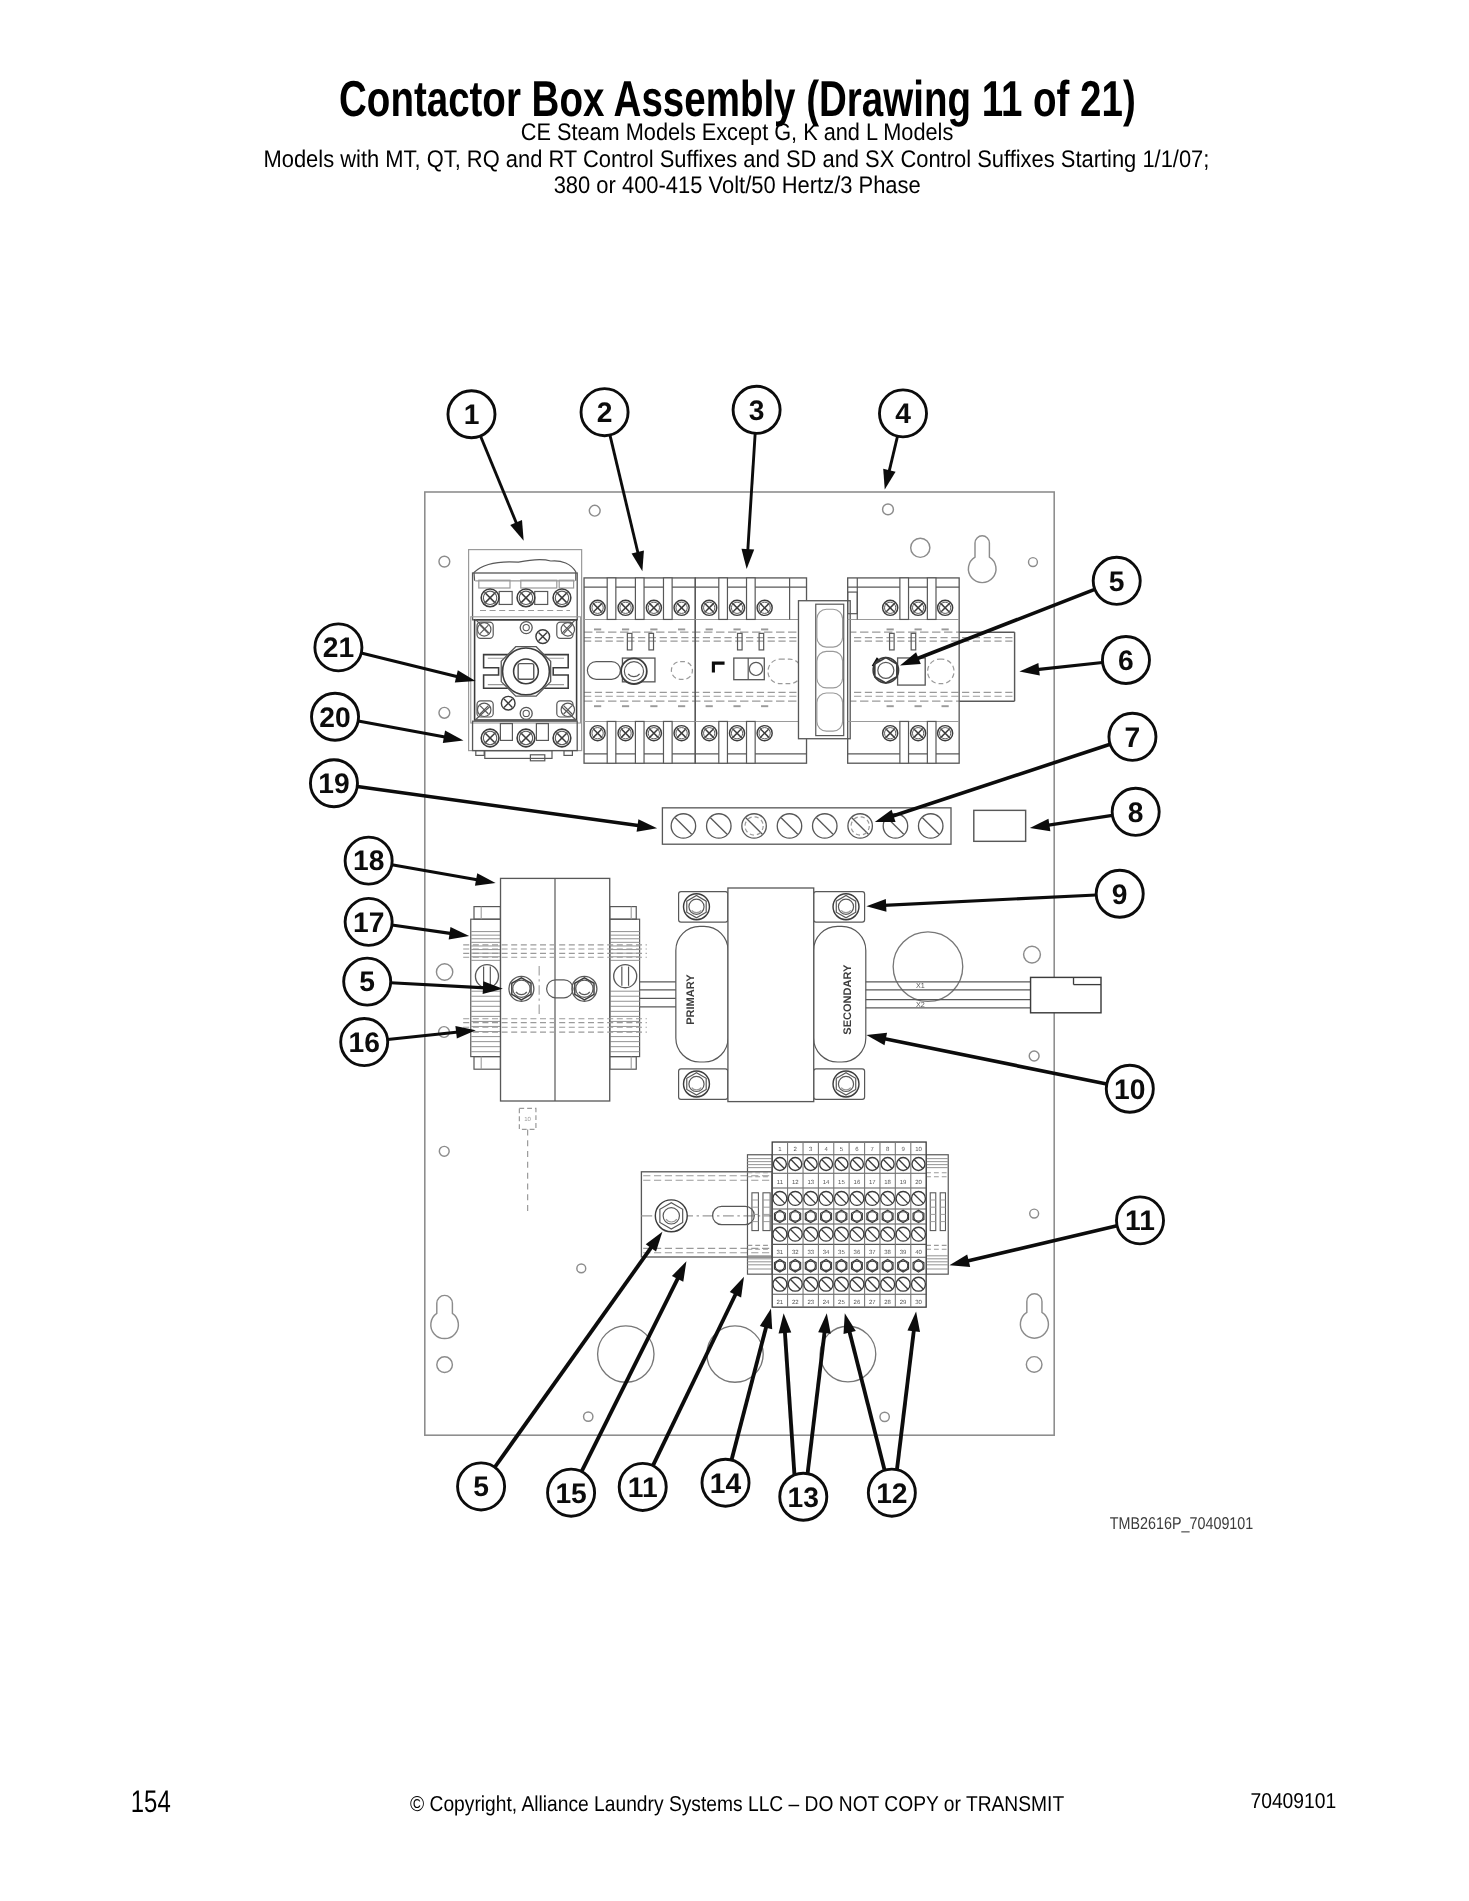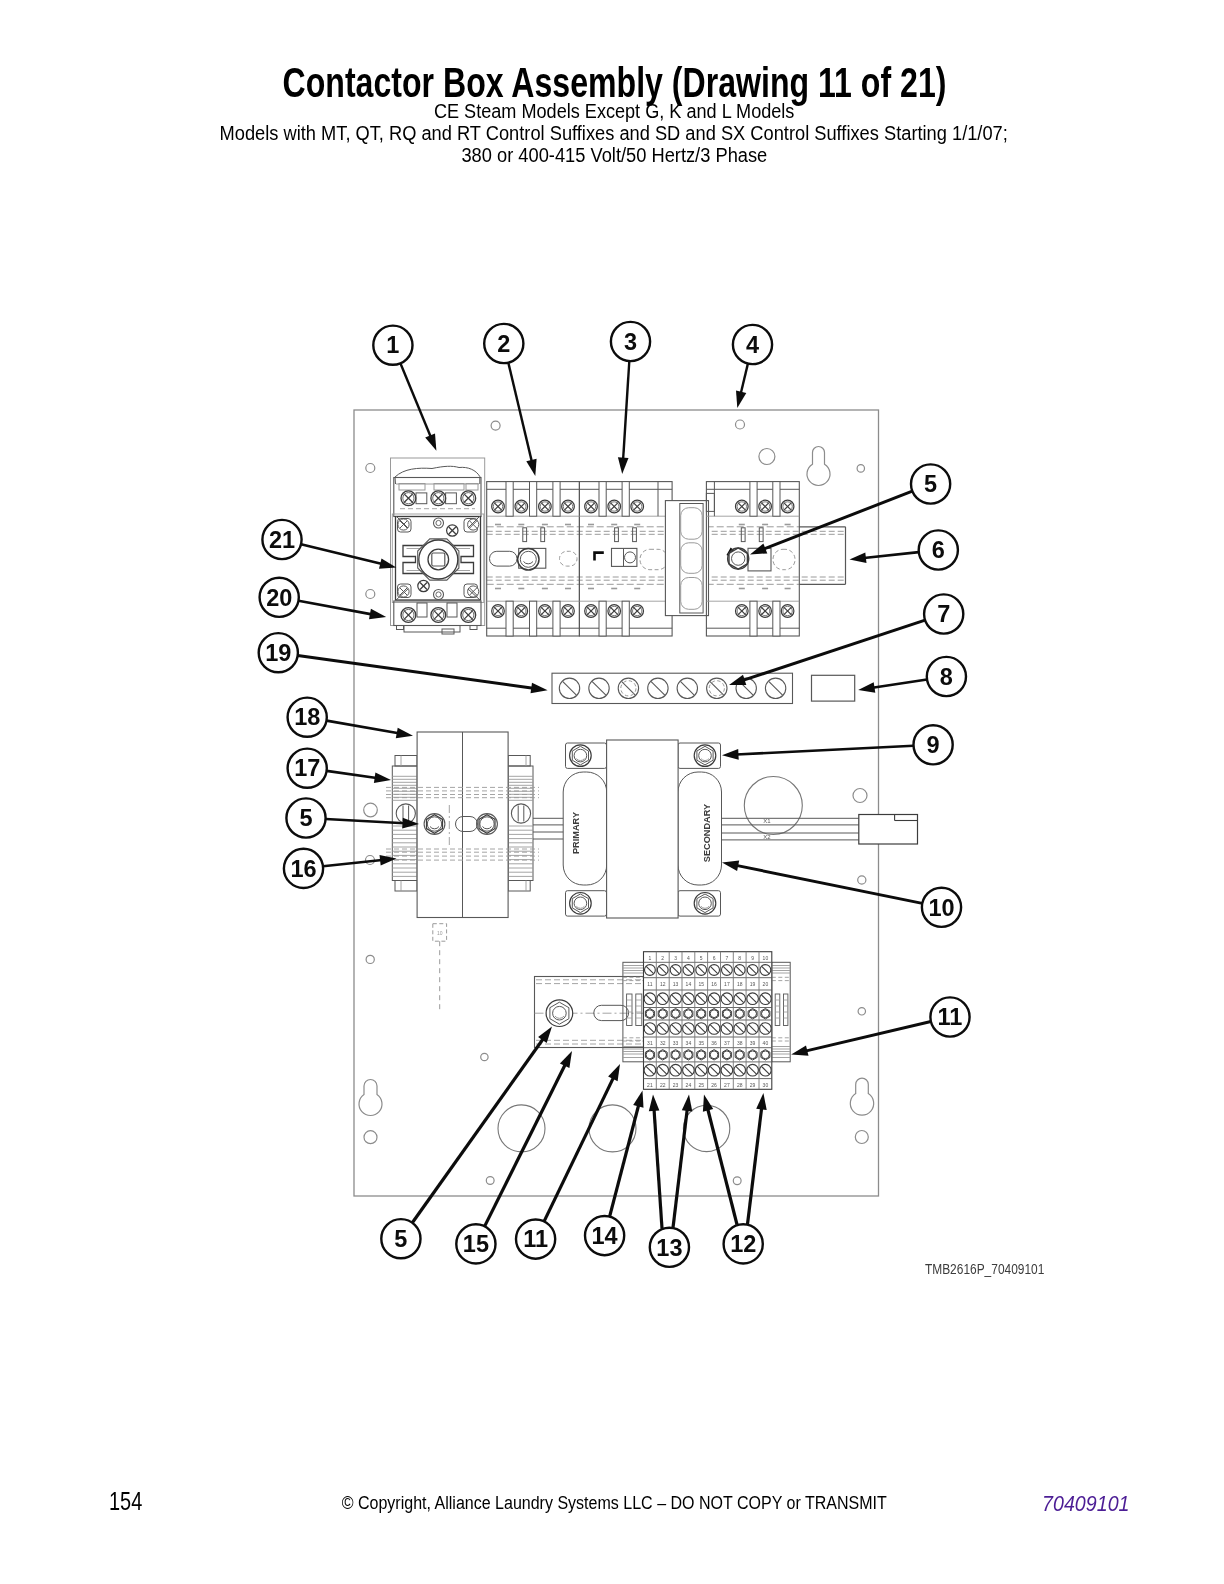--- a/index.html
+++ b/index.html
@@ -898,13 +898,13 @@
 <circle cx="743.2" cy="1243.9" r="19.6" fill="#fff" stroke="#0c0c0c" stroke-width="2.4"></circle>
 <text x="743.2" y="1252.1" font-size="23.5" font-weight="bold" fill="#0c0c0c" text-anchor="middle" font-family="Liberation Sans, sans-serif">12</text>
 
 <text x="924.9" y="1274" font-size="14.3" fill="#3c3c3c" font-family="Liberation Sans, sans-serif" textLength="119.5" lengthAdjust="spacingAndGlyphs">TMB2616P_70409101</text>
 </svg>
 
 <div class="abs" style="left:109px;top:1486px;font-size:26px;color:#000;text-decoration:underline;"><span class="sqz" style="transform:scaleX(0.767);transform-origin:left;">154</span></div>
 
 <div class="abs ctr" style="top:1493px;font-size:18px;"><span class="sqz" style="transform:scaleX(0.890);">© Copyright, Alliance Laundry Systems LLC – DO NOT COPY or TRANSMIT</span></div>
 
-<div class="abs" style="left:1042px;top:1490.5px;font-size:22px;color:#4c1d95;font-style:italic;"><span class="sqz" style="transform:scaleX(0.894);transform-origin:left;">70409101</span></div>
+<div class="abs" style="left:1042px;top:1490.5px;font-size:18px;color:#000000;"><span class="sqz" style="transform:scaleX(0.894);transform-origin:left;">70409101</span></div>
 
 </body></html>

